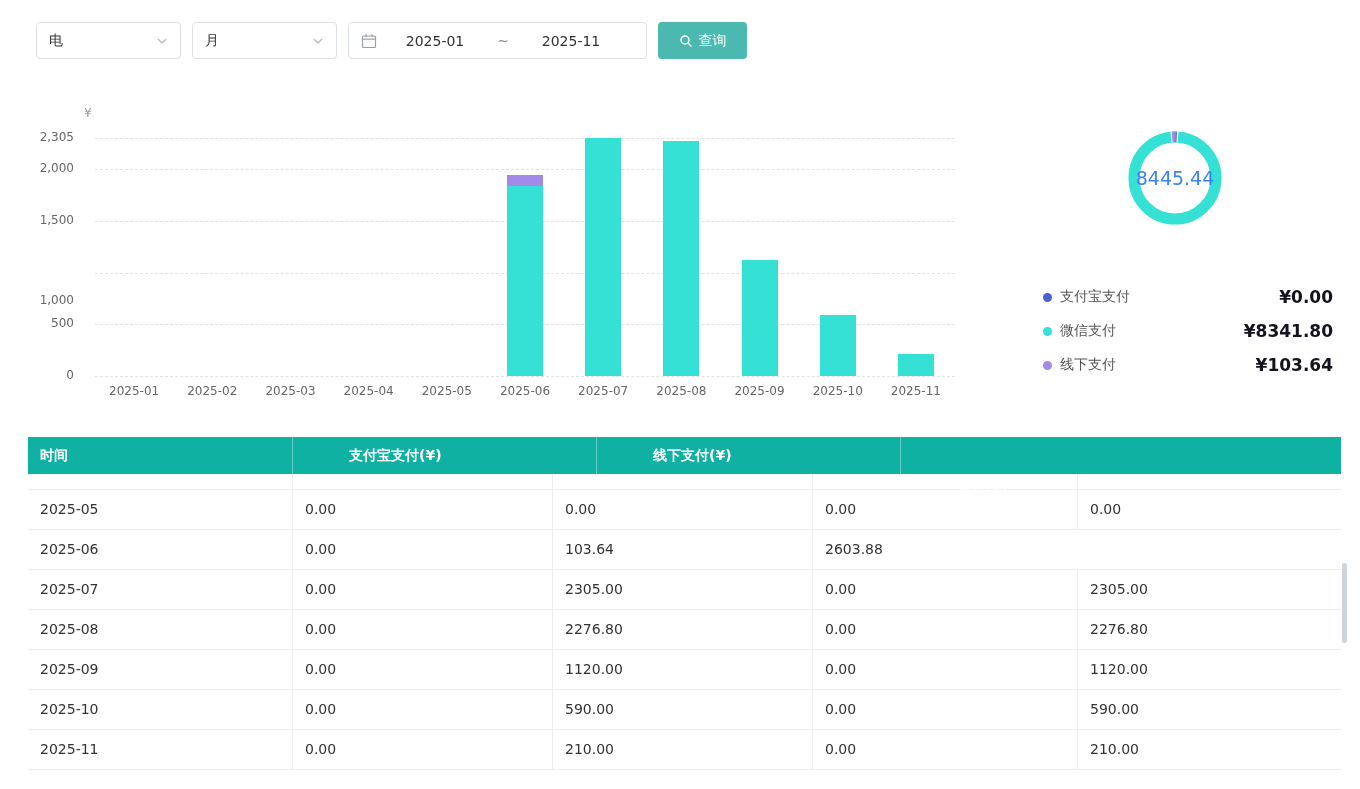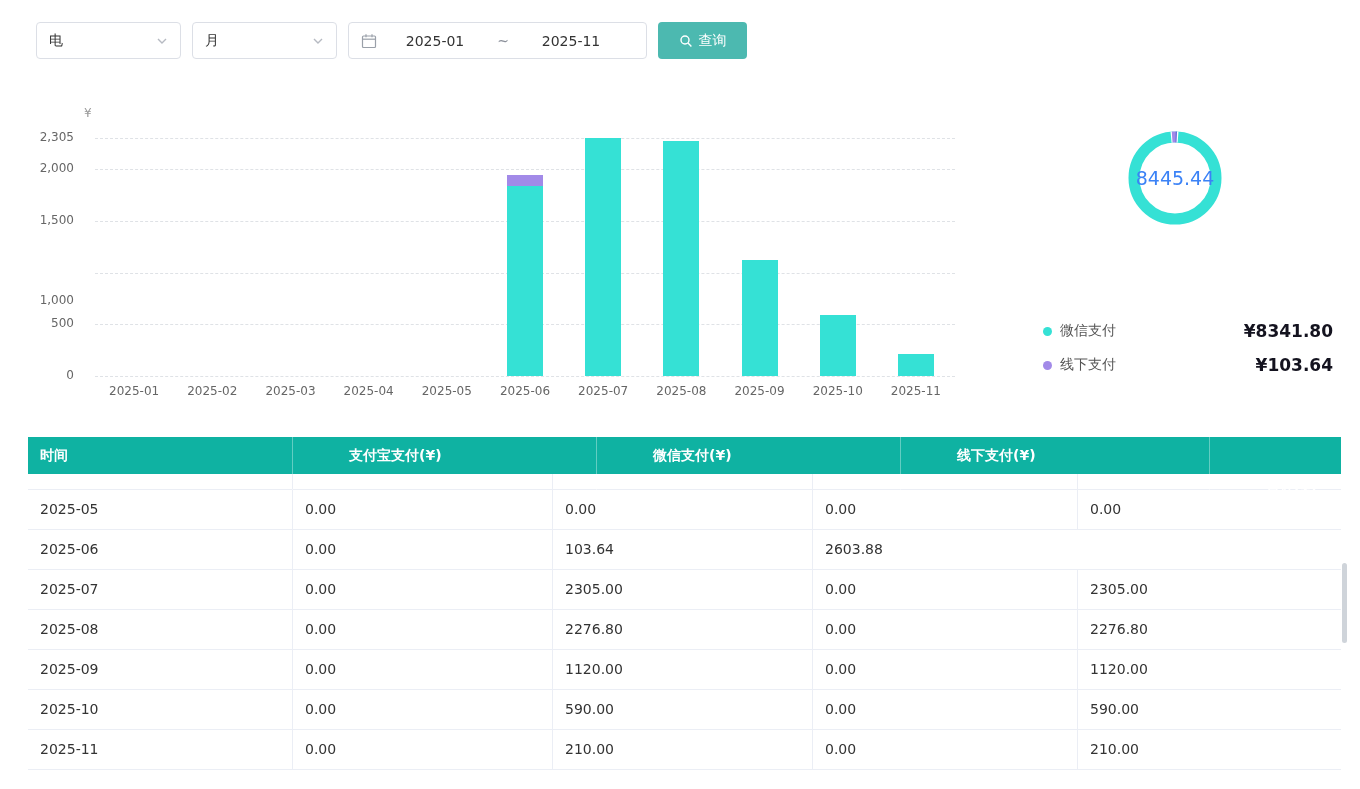--- a/index.html
+++ b/index.html
@@ -151,36 +151,40 @@
   <div class="donut-wrap">
     <svg width="96" height="96" viewBox="0 0 96 96">
       <circle cx="48" cy="48" r="41" fill="none" stroke="#35e1d5" stroke-width="11"></circle>
       <circle cx="48" cy="48" r="41" fill="none" stroke="#ffffff" stroke-width="11" stroke-dasharray="7 250.6" transform="rotate(-95.5 48 48)"></circle>
       <circle cx="48" cy="48" r="41" fill="none" stroke="#a28ae8" stroke-width="11" stroke-dasharray="4 253.6" transform="rotate(-94 48 48)"></circle>
       <circle cx="48" cy="48" r="41" fill="none" stroke="#4e5fd4" stroke-width="11" stroke-dasharray="1 256.6" transform="rotate(-89 48 48)"></circle>
     </svg>
     <div class="donut-center">8445.44</div>
   </div>
 
+  <div class="legend-row" style="top:286px;">
+    <span class="lg-dot" style="background:#4e5fd4;"></span>
+    <span class="lg-label">支付宝支付</span>
+    <span class="lg-amt">¥0.00</span>
+  </div>
   <div class="legend-row" style="top:320px;">
     <span class="lg-dot" style="background:#35e1d5;"></span>
     <span class="lg-label">微信支付</span>
     <span class="lg-amt">¥8341.80</span>
   </div>
   <div class="legend-row" style="top:354px;">
     <span class="lg-dot" style="background:#a28ae8;"></span>
     <span class="lg-label">线下支付</span>
     <span class="lg-amt">¥103.64</span>
   </div>
 
   <div class="table">
     <div class="tgrid thead">
       <div class="th">时间</div>
       <div class="th">支付宝支付(¥)</div>
-      <div class="th">微信支付(¥)</div>
       <div class="th">线下支付(¥)</div>
       <div class="th">合计(¥)</div>
     </div>
     <div class="tbody">
       <div class="tgrid trow trow-partial">
         <div class="td"></div>
         <div class="td"></div>
         <div class="td"></div>
         <div class="td"></div>
         <div class="td"></div>

